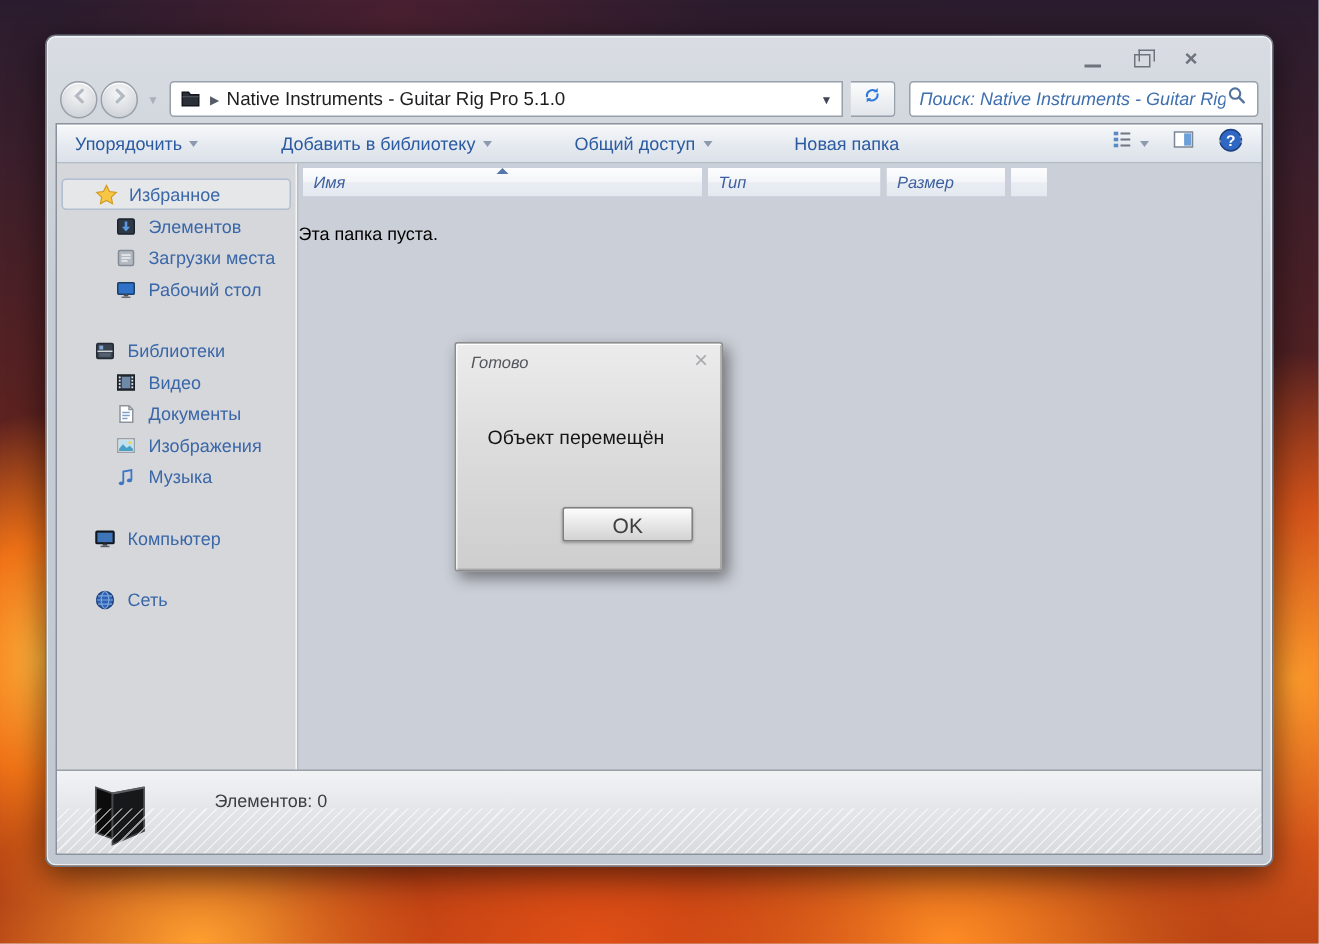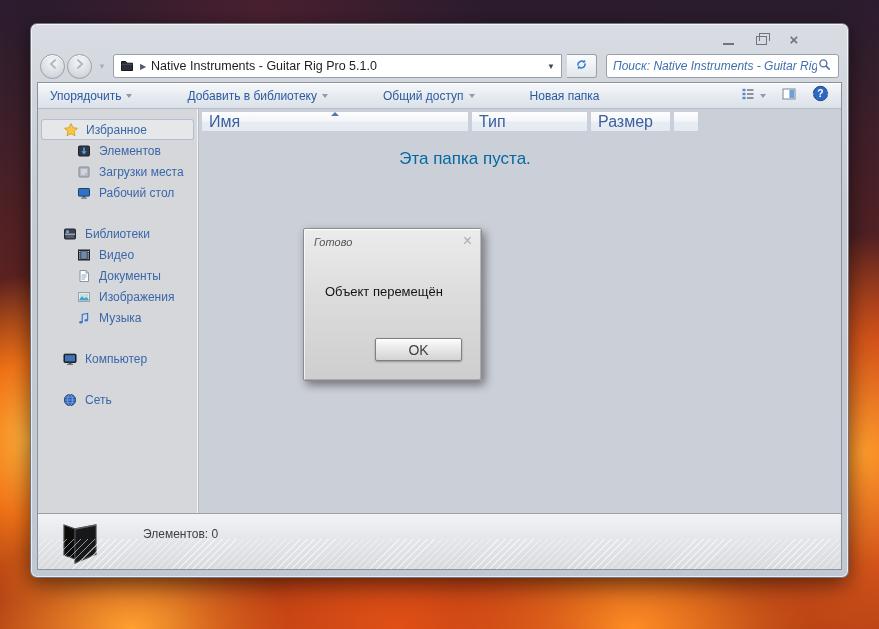--- a/index.html
+++ b/index.html
@@ -75,28 +75,28 @@
   .side-row { height:21px; display:flex; align-items:center; gap:7px; font-size:12px; color:#3a67a8; padding-left:24px; cursor:default; }
   .side-row.child { padding-left:38px; }
   .side-row.selected { background:rgba(255,255,255,.4); border:1px solid rgba(150,168,195,.65); border-radius:3px; margin:0 3px; padding-left:21px; }
   .side-group { margin-bottom:20px; }
   .side-icon { width:16px; height:16px; flex:none; display:inline-flex; }
   .side-icon svg { width:16px; height:16px; }
   
   .filearea { flex:1; position:relative; background:#cbcfd7; border-left:1px solid #b9bec6; min-width:0; }
   .colheaders { position:absolute; top:2px; left:2px; display:flex; gap:2px; }
   .colh {
-    height:21px; line-height:20px; font-size:16px; color:#3c5f9e; padding-left:7px; position:relative;
+    height:21px; line-height:20px; font-size:11px; color:#3c5f9e; padding-left:7px; position:relative;
     background:linear-gradient(#fdfdfe 0%,#f3f5f9 48%,#e9edf3 52%,#e4e9f0 100%);
-    border:1px solid #c8cedb; border-radius:1px; overflow:hidden; white-space:nowrap;
+    border:1px solid #c8cedb; border-radius:1px; overflow:hidden; white-space:nowrap;font-style:italic;
   }
   .colh .sortmark { position:absolute; top:0; left:50%; margin-left:-4px; width:0; height:0;
     border-left:4px solid transparent; border-right:4px solid transparent; border-bottom:4px solid #5577aa; }
   .col-0{width:268px;} .col-1{width:118px;} .col-2{width:117px;} .col-3{width:81px;} .col-4{width:26px;}
-  .empty-text { position:absolute; top:40px; left:0; right:110px; text-align:center; font-size:17px; color:#0369a1; }
+  .empty-text { position:absolute; top:40px; left:0; right:110px; text-align:left; font-size:12px; color:#000000; }
   
   .statusbar {
     height:56px; flex:none; position:relative; border-top:1px solid #9aa0a8;
     background:linear-gradient(#f2f3f5,#e3e5e9 50%,#d9dbdf);
   }
   .statusbar::after {
     content:""; position:absolute; left:0; right:0; bottom:0; height:30px; pointer-events:none;
     background:repeating-linear-gradient(135deg, rgba(255,255,255,.55) 0 1px, rgba(255,255,255,0) 1px 5px);
   }
   .status-folder { position:absolute; left:18px; top:3px; width:48px; height:48px; }

